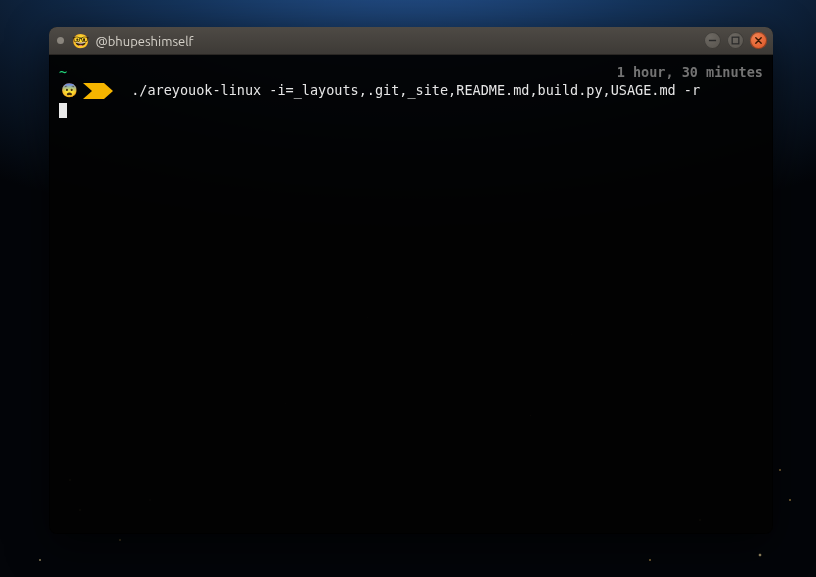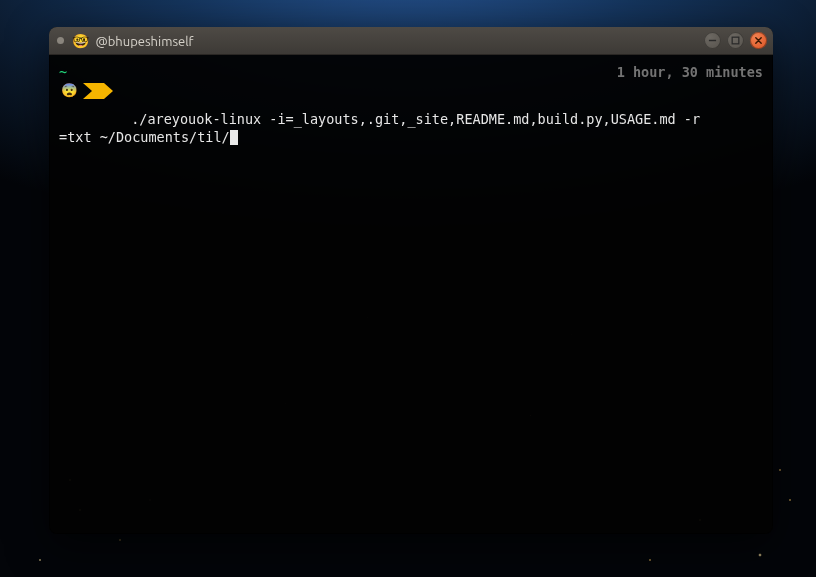--- a/index.html
+++ b/index.html
@@ -88,21 +88,21 @@
   }
 
   .status-row{display:flex;justify-content:space-between;height:18px;}
   .tilde{color:#22d37a;}
   .uptime{color:#737373;font-weight:bold;}
 
   .prompt-row{display:flex;align-items:flex-start;gap:0;}
   .prompt-emoji{display:inline-block;width:22px;text-align:center;}
   .prompt-arrow{display:inline-block;vertical-align:middle;margin:0 6px 0 2px;position:relative;top:2px;}
   .cmd{color:#e6e6e6;white-space:pre-wrap;}
-  .cmd-wrap{flex:1;margin-top:29px;}
+  .cmd-wrap{flex:1;}
 
   .cursor-block{
     display:inline-block;width:8px;height:15px;background:#eaeaea;
     vertical-align:text-bottom;margin-left:0px;
   }
   .line2{margin-left:0;}
 </style>
 </head>
 <body>
 
@@ -146,16 +146,16 @@
       <span class="prompt-arrow">
         <svg width="34" height="16" viewBox="0 0 34 16">
           <polygon points="0,0 21,0 30,8 21,16 0,16 9,8" fill="#f6b500"></polygon>
         </svg>
       </span>
       <div class="cmd-wrap">
         <span class="cmd"> ./areyouok-linux -i=_layouts,.git,_site,README.md,build.py,USAGE.md -r</span>
       </div>
     </div>
     <div class="line2">
-      <span class="cmd">=txt ~/Documents/til/</span><span class="cursor-block"></span>
+      <span class="cursor-block"></span>
     </div>
   </div>
 </div>
 
 </body></html>

